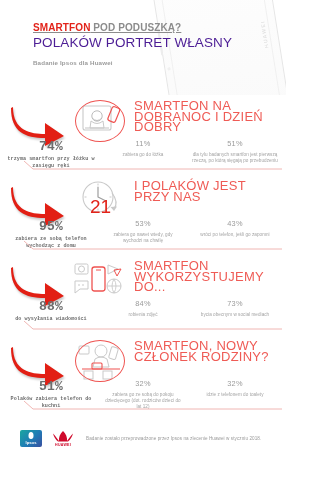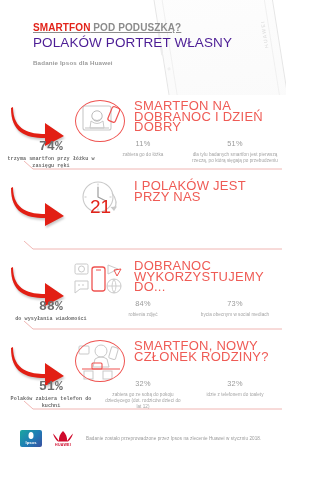--- a/index.html
+++ b/index.html
@@ -163,20 +163,34 @@
       <svg width="62" height="48" viewBox="0 0 62 48">
         <circle cx="28" cy="20" r="15" fill="none" stroke="#c9c9c9" stroke-width="1.1"></circle>
         <path d="M28 20 L28 10 M28 20 L36 24" stroke="#9e9e9e" stroke-width="1.2" stroke-linecap="round"></path>
         <path d="M28 6.5 v2 M41.5 20 h-2 M28 33.5 v-2 M14.5 20 h2" stroke="#c9c9c9" stroke-width="1"></path>
         <path d="M42 16 q7 9 2 16" stroke="#c9c9c9" stroke-width="1.1" fill="none"></path>
         <path d="M40.5 30 l3.5 4 l3-4.5 z" fill="#c9c9c9"></path>
       </svg>
       <div style="position:absolute;left:20px;top:20px;font-size:19px;color:#e2231a;font-weight:400;line-height:19px;">21</div>
     </div>
     <div class="sec-head">I POLAKÓW JEST PRZY NAS</div>
+    <div class="stats">
+      <div class="stat main">
+        <div class="big-pct">95%</div>
+        <div class="big-desc">zabiera ze sobą telefon wychodząc z domu</div>
+      </div>
+      <div class="stat mid">
+        <div class="sm-pct">53%</div>
+        <div class="sm-desc">zabiera go nawet wtedy, gdy wychodzi na chwilę</div>
+      </div>
+      <div class="stat right">
+        <div class="sm-pct">43%</div>
+        <div class="sm-desc">wróci po telefon, jeśli go zapomni</div>
+      </div>
+    </div>
     <div class="divider">
       <svg width="286" height="12" viewBox="0 0 286 12">
           <path d="M24 0 L33 8 L282 8" stroke="#f0b6b3" stroke-width="1" fill="none"></path>
         </svg>
     </div>
   </div>
 
   <div class="section">
     <div class="arrow-wrap">
       <svg width="58" height="46" viewBox="0 0 58 46">
@@ -190,21 +204,21 @@
         <rect x="5" y="7" width="13" height="10" rx="1.5" fill="none" stroke="#c9c9c9" stroke-width="1"></rect>
         <circle cx="11.5" cy="12" r="3" fill="none" stroke="#c9c9c9" stroke-width="1"></circle>
         <path d="M38 8 l10 4 l-10 5 z" fill="none" stroke="#c9c9c9" stroke-width="1"></path>
         <path d="M44 13 l7 -1 l-4 7 z" fill="none" stroke="#ef5350" stroke-width="1"></path>
         <path d="M5 24 h13 v8 h-8 l-5 4 z" fill="none" stroke="#c9c9c9" stroke-width="1"></path>
         <path d="M8 28 h2 M12 28 h2" stroke="#c9c9c9" stroke-width="1"></path>
         <circle cx="44" cy="29" r="7" fill="none" stroke="#c9c9c9" stroke-width="1"></circle>
         <path d="M37 29 h14 M44 22 q4 7 0 14 M44 22 q-4 7 0 14" stroke="#c9c9c9" stroke-width=".9" fill="none"></path>
       </svg>
     </div>
-    <div class="sec-head">DOBRANOC WYKORZYSTUJEMY DO...</div>
+    <div class="sec-head">SMARTFON WYKORZYSTUJEMY DO...</div>
     <div class="stats">
       <div class="stat main">
         <div class="big-pct">88%</div>
         <div class="big-desc">do wysyłania wiadomości</div>
       </div>
       <div class="stat mid">
         <div class="sm-pct">84%</div>
         <div class="sm-desc">robienia zdjęć</div>
       </div>
       <div class="stat right">

